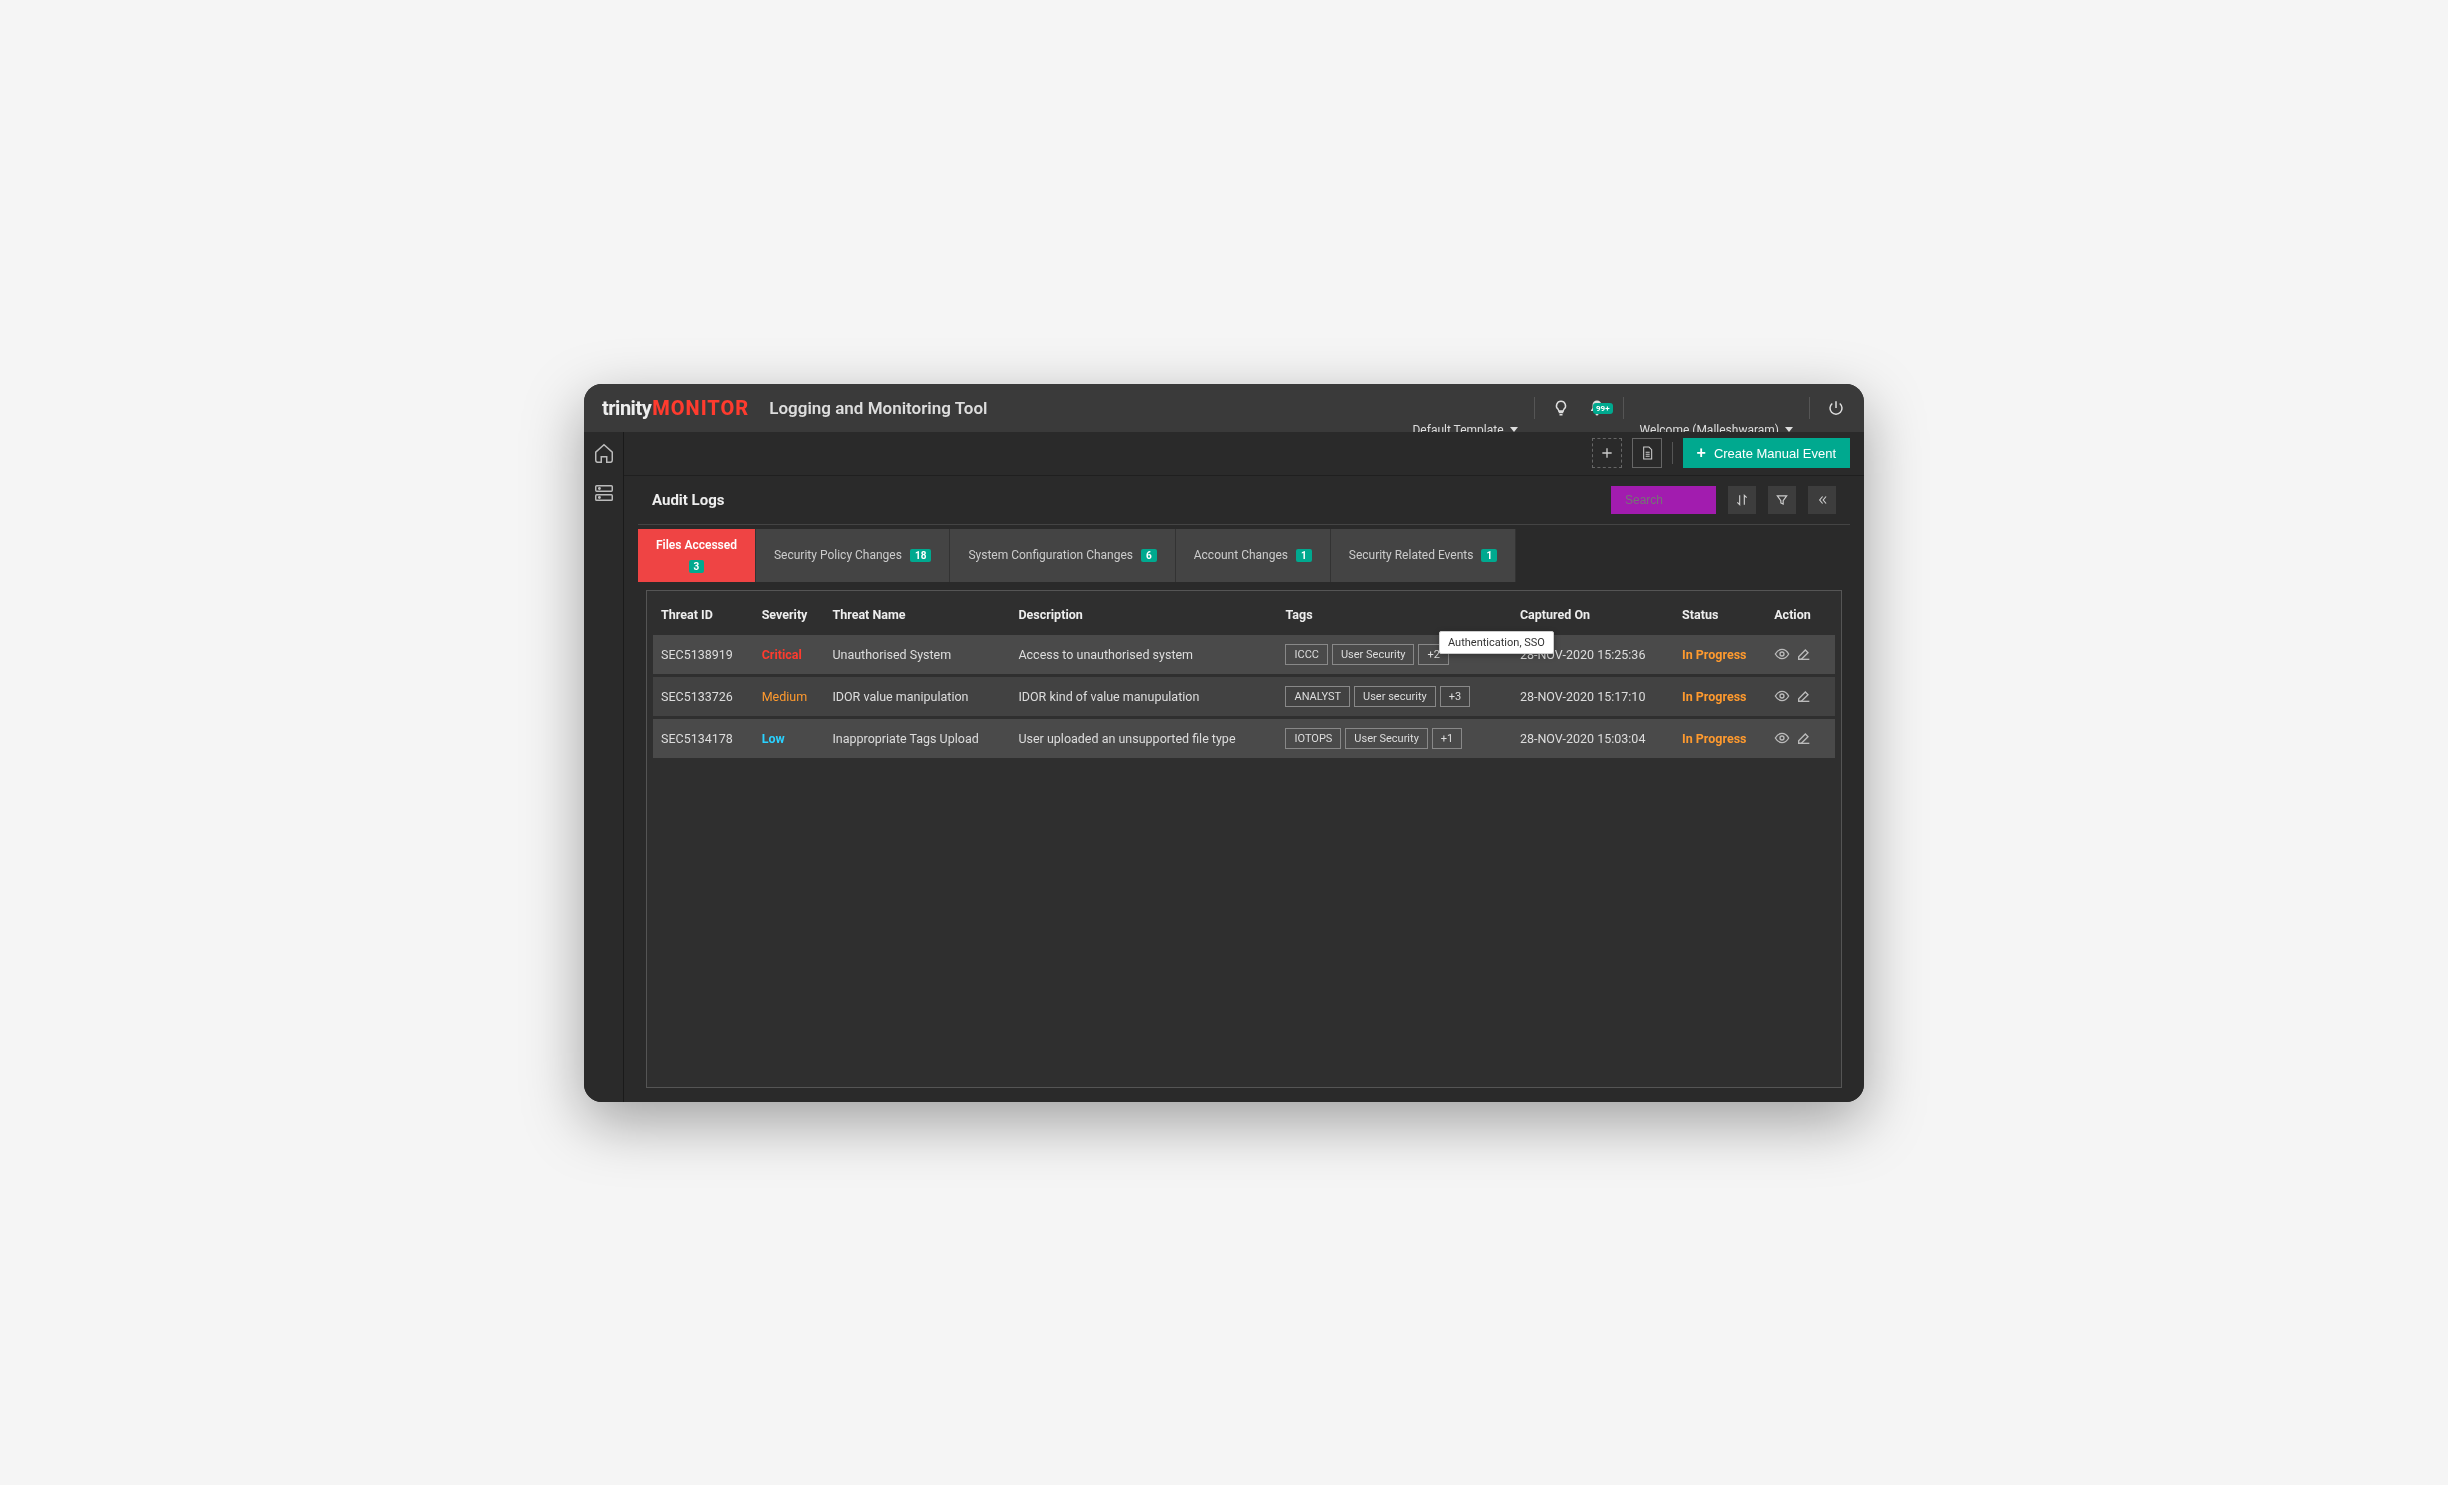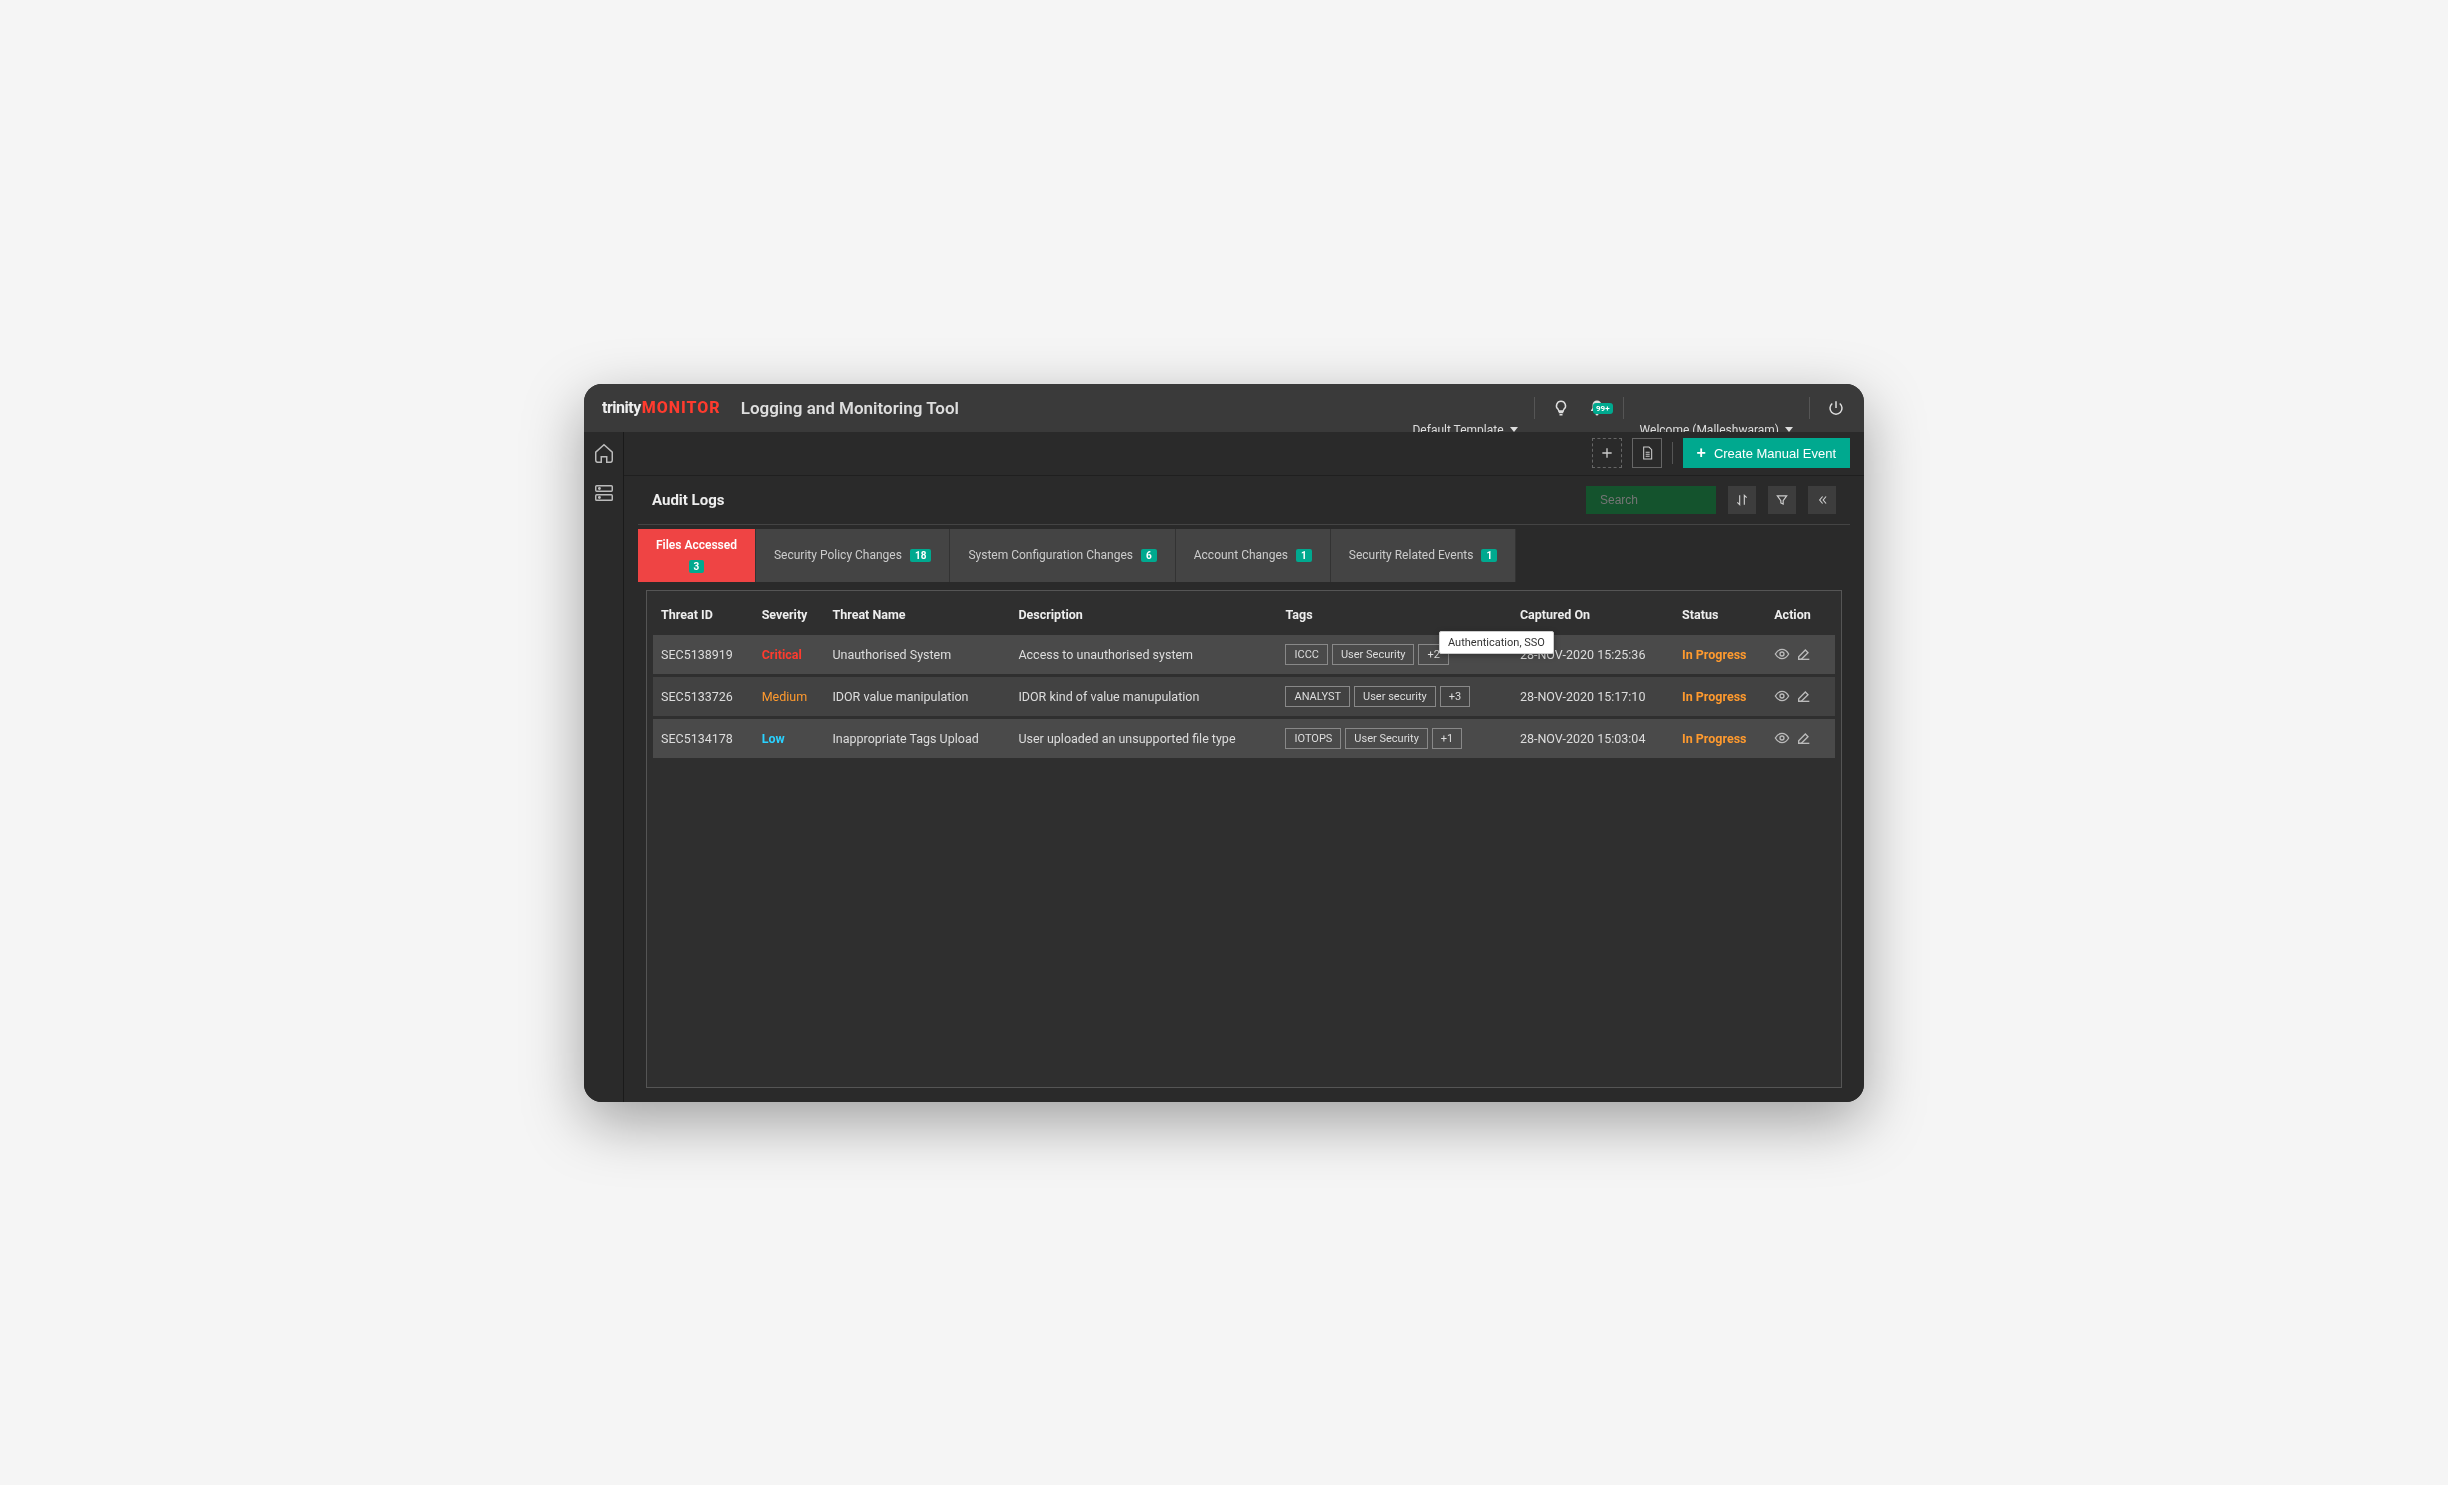--- a/index.html
+++ b/index.html
@@ -23,21 +23,21 @@
     position: relative;
   }
   .topbar {
     height: 48px;
     background: #3a3a3a;
     display: flex;
     align-items: center;
     padding: 0 18px;
     gap: 16px;
   }
-  .logo { display: flex; align-items: baseline; font-weight: 700; font-size: 16px; }
+  .logo { display: flex; align-items: baseline; font-weight: 700; font-size: 20px; }
   .logo .t1 { color: #eee; letter-spacing: -0.5px; }
   .logo .t2 { color: #ff3b2e; font-weight: 800; letter-spacing: 1px; margin-left: 1px; }
   .app-subtitle { color: #ddd; font-size: 17px; font-weight: 600; margin-left: 4px; }
   .topbar-spacer { flex: 1; }
   .top-select {
     display: flex; align-items: center; gap: 6px;
     color: #ddd; font-size: 12px; cursor: pointer; margin-top: 44px;
   }
   .caret { width: 0; height: 0; border-left: 4px solid transparent; border-right: 4px solid transparent; border-top: 5px solid #ddd; display: inline-block; }
   .top-icon { width: 20px; height: 20px; display:flex; align-items:center; justify-content:center; cursor:pointer; position: relative; }
@@ -75,21 +75,21 @@
   }
   .primary-btn .plus { font-size: 16px; font-weight: 700; }
 
   .section-head {
     display: flex; align-items: center; padding: 10px 14px 10px 14px;
     gap: 12px; border-bottom: 1px solid #444;
     margin: 0 14px;
   }
   .section-title { font-size: 15px; font-weight: 700; color: #eee; flex: 1; }
   .search-wrap {
-    display: flex; align-items: center; background: #14532d; height: 28px; width: 130px;
+    display: flex; align-items: center; background: #a21caf; height: 28px; width: 105px;
     padding: 0 8px; gap: 6px;
   }
   .search-wrap svg { width: 14px; height: 14px; color: #aaa; }
   .search-wrap input {
     flex: 1; background: transparent; border: none; color: #ddd; font-size: 12px; outline: none;
   }
   .tiny-btn {
     width: 28px; height: 28px; background: #3d3d3d; border: none; color: #ccc;
     display: flex; align-items: center; justify-content: center; cursor: pointer;
   }

